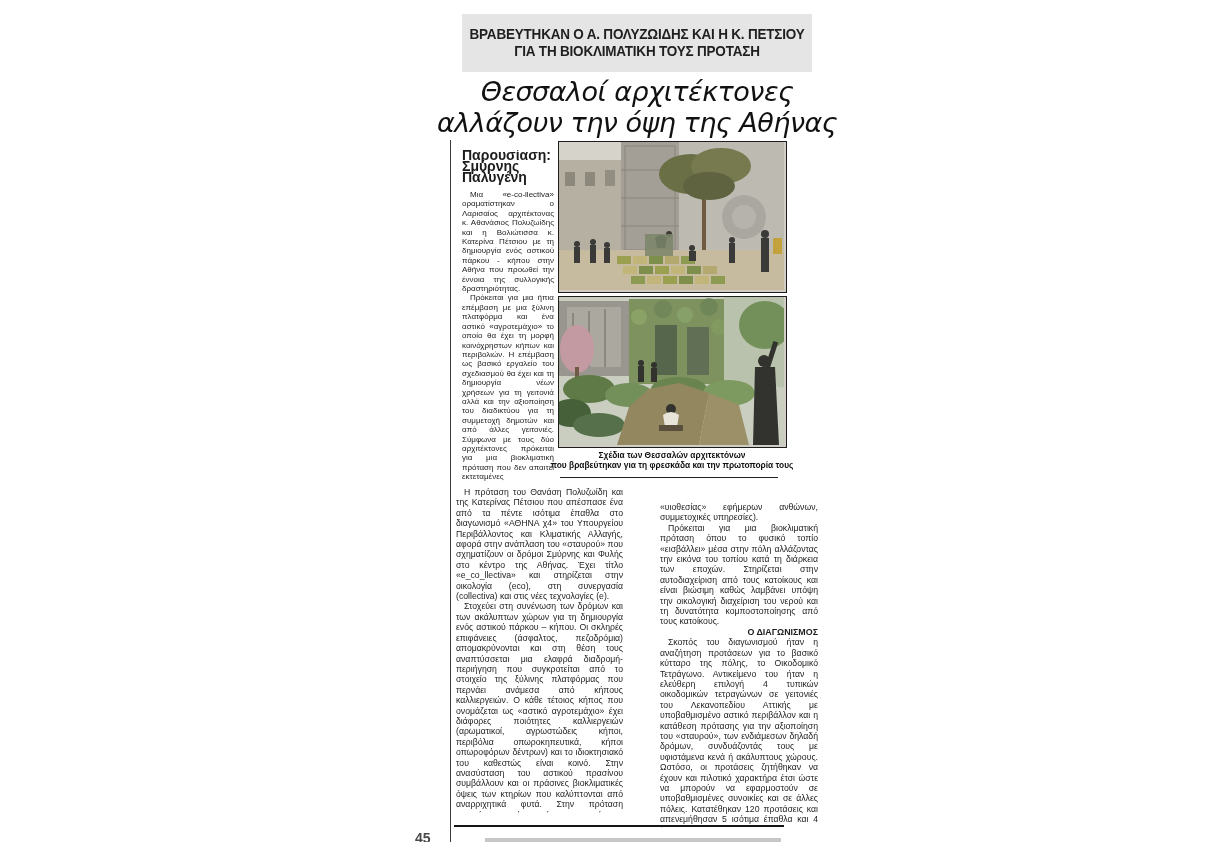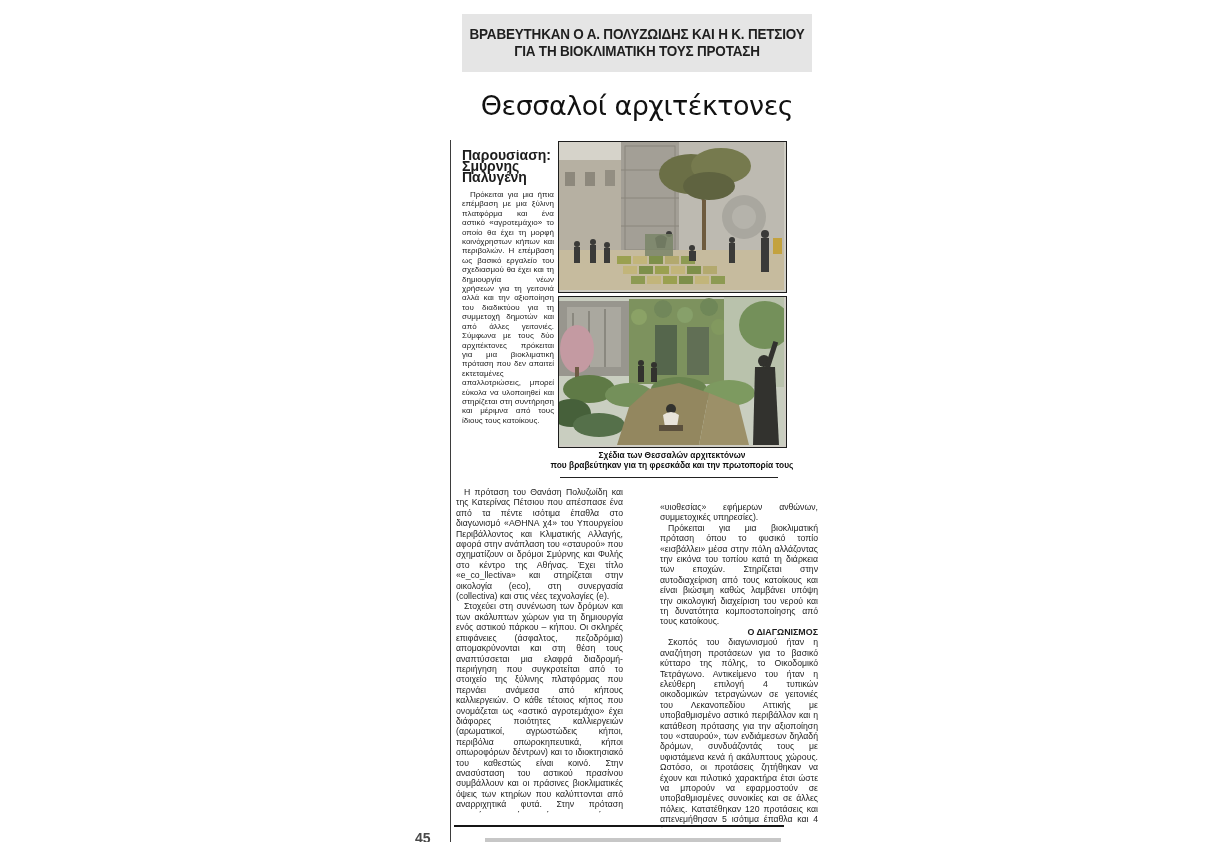--- a/index.html
+++ b/index.html
@@ -13,22 +13,22 @@
     left:462px;top:14px;width:350px;height:58px;background:#e5e5e5;
     display:flex;flex-direction:column;justify-content:center;align-items:center;
     gap:2px;
   }
   .kicker div{
     font-weight:700;font-size:13.5px;letter-spacing:-0.2px;white-space:nowrap;
     color:#1f1f1f;transform:scaleY(1.08);
   }
   
   .title{
-    left:432px;top:90px;width:410px;text-align:center;
-    font-family:"DejaVu Sans", sans-serif;
+    left:432px;top:76px;width:410px;text-align:center;
+    font-family:"DejaVu Sans", sans-serif;font-style:italic;
     font-size:27px;line-height:31px;color:#111;letter-spacing:-0.5px;
   }
   .title div{white-space:nowrap;}
   
   .vrule{left:450px;top:140px;width:1px;height:702px;background:#3d3d3d;}
   .caption-rule{left:560px;top:477px;width:218px;height:1px;background:#222;}
   .bottom-rule{left:454px;top:825px;width:330px;height:2px;background:#151515;}
   .next-strip{left:485px;top:838px;width:296px;height:4px;background:#c7c7c7;}
   .page-mark{left:415px;top:830px;font-size:14px;color:#4a4a4a;font-weight:700;}
   
@@ -56,27 +56,29 @@
 
 <div class="abs vrule"></div>
 
 <div class="abs kicker">
   <div>ΒΡΑΒΕΥΤΗΚΑΝ Ο Α. ΠΟΛΥΖΩΙΔΗΣ ΚΑΙ Η Κ. ΠΕΤΣΙΟΥ</div>
   <div>ΓΙΑ ΤΗ ΒΙΟΚΛΙΜΑΤΙΚΗ ΤΟΥΣ ΠΡΟΤΑΣΗ</div>
 </div>
 
 <div class="abs title">
   <div>Θεσσαλοί αρχιτέκτονες</div>
+  <div>αλλάζουν την όψη της Αθήνας</div>
 </div>
 
 <div class="abs col intro-col">
   <div class="byline">
     <div>Παρουσίαση:</div>
     <div>Σμύρνης Παλυγένη</div>
   </div>
+  <p>Μια «e-co-llectiva» οραματίστηκαν ο Λαρισαίος αρχιτέκτονας κ. Αθανάσιος Πολυζωίδης και η Βολιώτισσα κ. Κατερίνα Πέτσιου με τη δημιουργία ενός αστικού πάρκου - κήπου στην Αθήνα που προωθεί την έννοια της συλλογικής δραστηριότητας.</p>
   <p>Πρόκειται για μια ήπια επέμβαση με μια ξύλινη πλατφόρμα και ένα αστικό «αγροτεμάχιο» το οποίο θα έχει τη μορφή κοινόχρηστων κήπων και περιβολιών. Η επέμβαση ως βασικό εργαλείο του σχεδιασμού θα έχει και τη δημιουργία νέων χρήσεων για τη γειτονιά αλλά και την αξιοποίηση του διαδικτύου για τη συμμετοχή δημοτών και από άλλες γειτονιές. Σύμφωνα με τους δύο αρχιτέκτονες πρόκειται για μια βιοκλιματική πρόταση που δεν απαιτεί εκτεταμένες απαλλοτριώσεις, μπορεί εύκολα να υλοποιηθεί και στηρίζεται στη συντήρηση και μέριμνα από τους ίδιους τους κατοίκους.</p>
 </div>
 
 <div class="abs render img1">
   <svg width="225" height="148" viewBox="0 0 225 148">
     <rect x="0" y="0" width="225" height="148" fill="#d6d3ca"></rect>
     <rect x="0" y="18" width="72" height="92" fill="#b6b0a2"></rect>
     <rect x="6" y="30" width="10" height="14" fill="#8d887c"></rect>
     <rect x="26" y="30" width="10" height="14" fill="#8d887c"></rect>
     <rect x="46" y="28" width="10" height="16" fill="#938e82"></rect>

